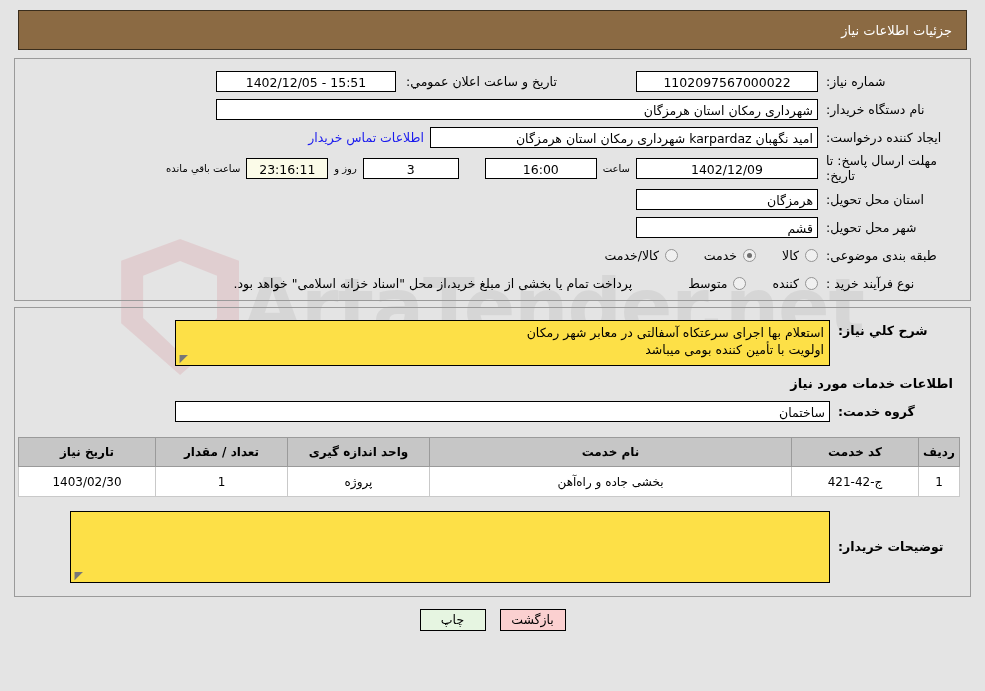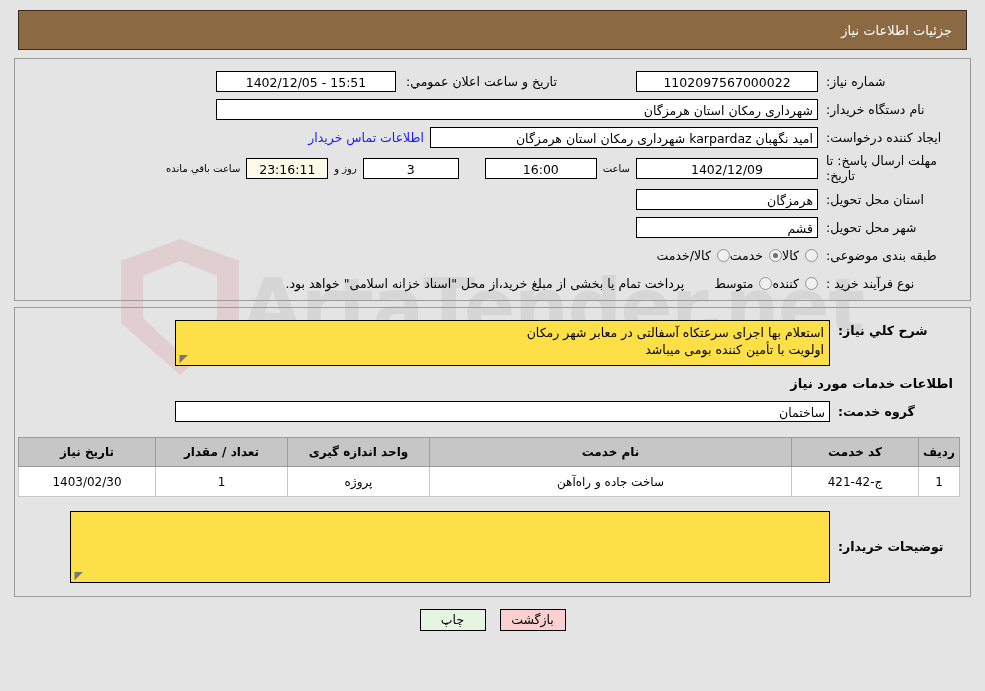--- a/index.html
+++ b/index.html
@@ -143,20 +143,21 @@
   
   .radio-group {
     display: flex;
     flex-direction: row;
     align-items: center;
   }
   .radio-item {
     display: flex;
     flex-direction: row;
     align-items: center;
+    margin-left: 26px;
     white-space: nowrap;
   }
   .rd {
     width: 13px; height: 13px;
     border-radius: 50%;
     border: 1px solid #949494;
     background: #f0f0f0;
     box-sizing: border-box;
     display: inline-block;
     position: relative;
@@ -391,21 +392,21 @@
             <th style="width:355px">نام خدمت</th>
             <th style="width:135px">واحد اندازه گیری</th>
             <th style="width:125px">تعداد / مقدار</th>
             <th style="width:130px">تاریخ نیاز</th>
           </tr>
         </thead>
         <tbody>
           <tr>
             <td>1</td>
             <td>ج-42-421</td>
-            <td>ساخت جاده و راه‌آهن</td>
+            <td>بخشی جاده و راه‌آهن</td>
             <td>پروژه</td>
             <td>1</td>
             <td>1403/02/30</td>
           </tr>
         </tbody>
       </table>
     </div>
 
     <div class="row" style="align-items:flex-start; margin-top:14px;">
       <div class="lbl bold-lbl" style="width:130px; padding-top:28px;">توضیحات خریدار:</div>

